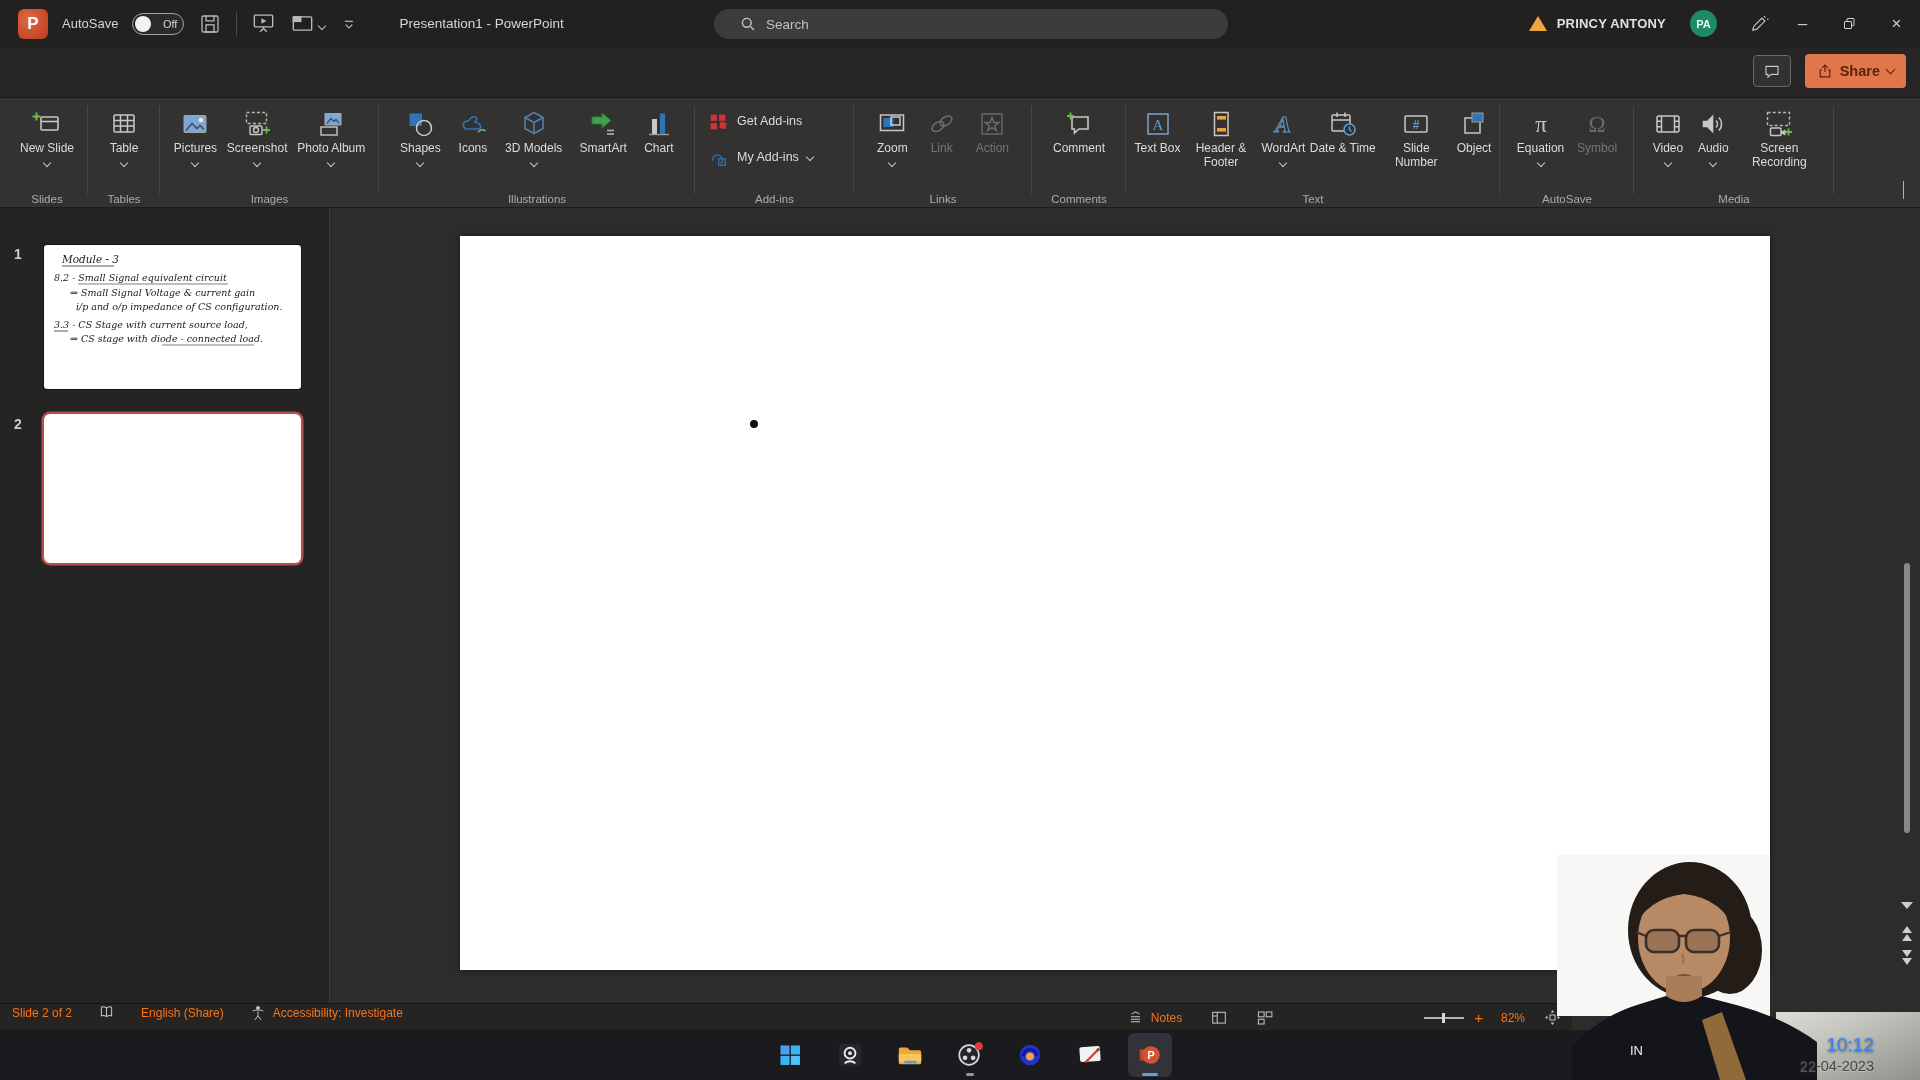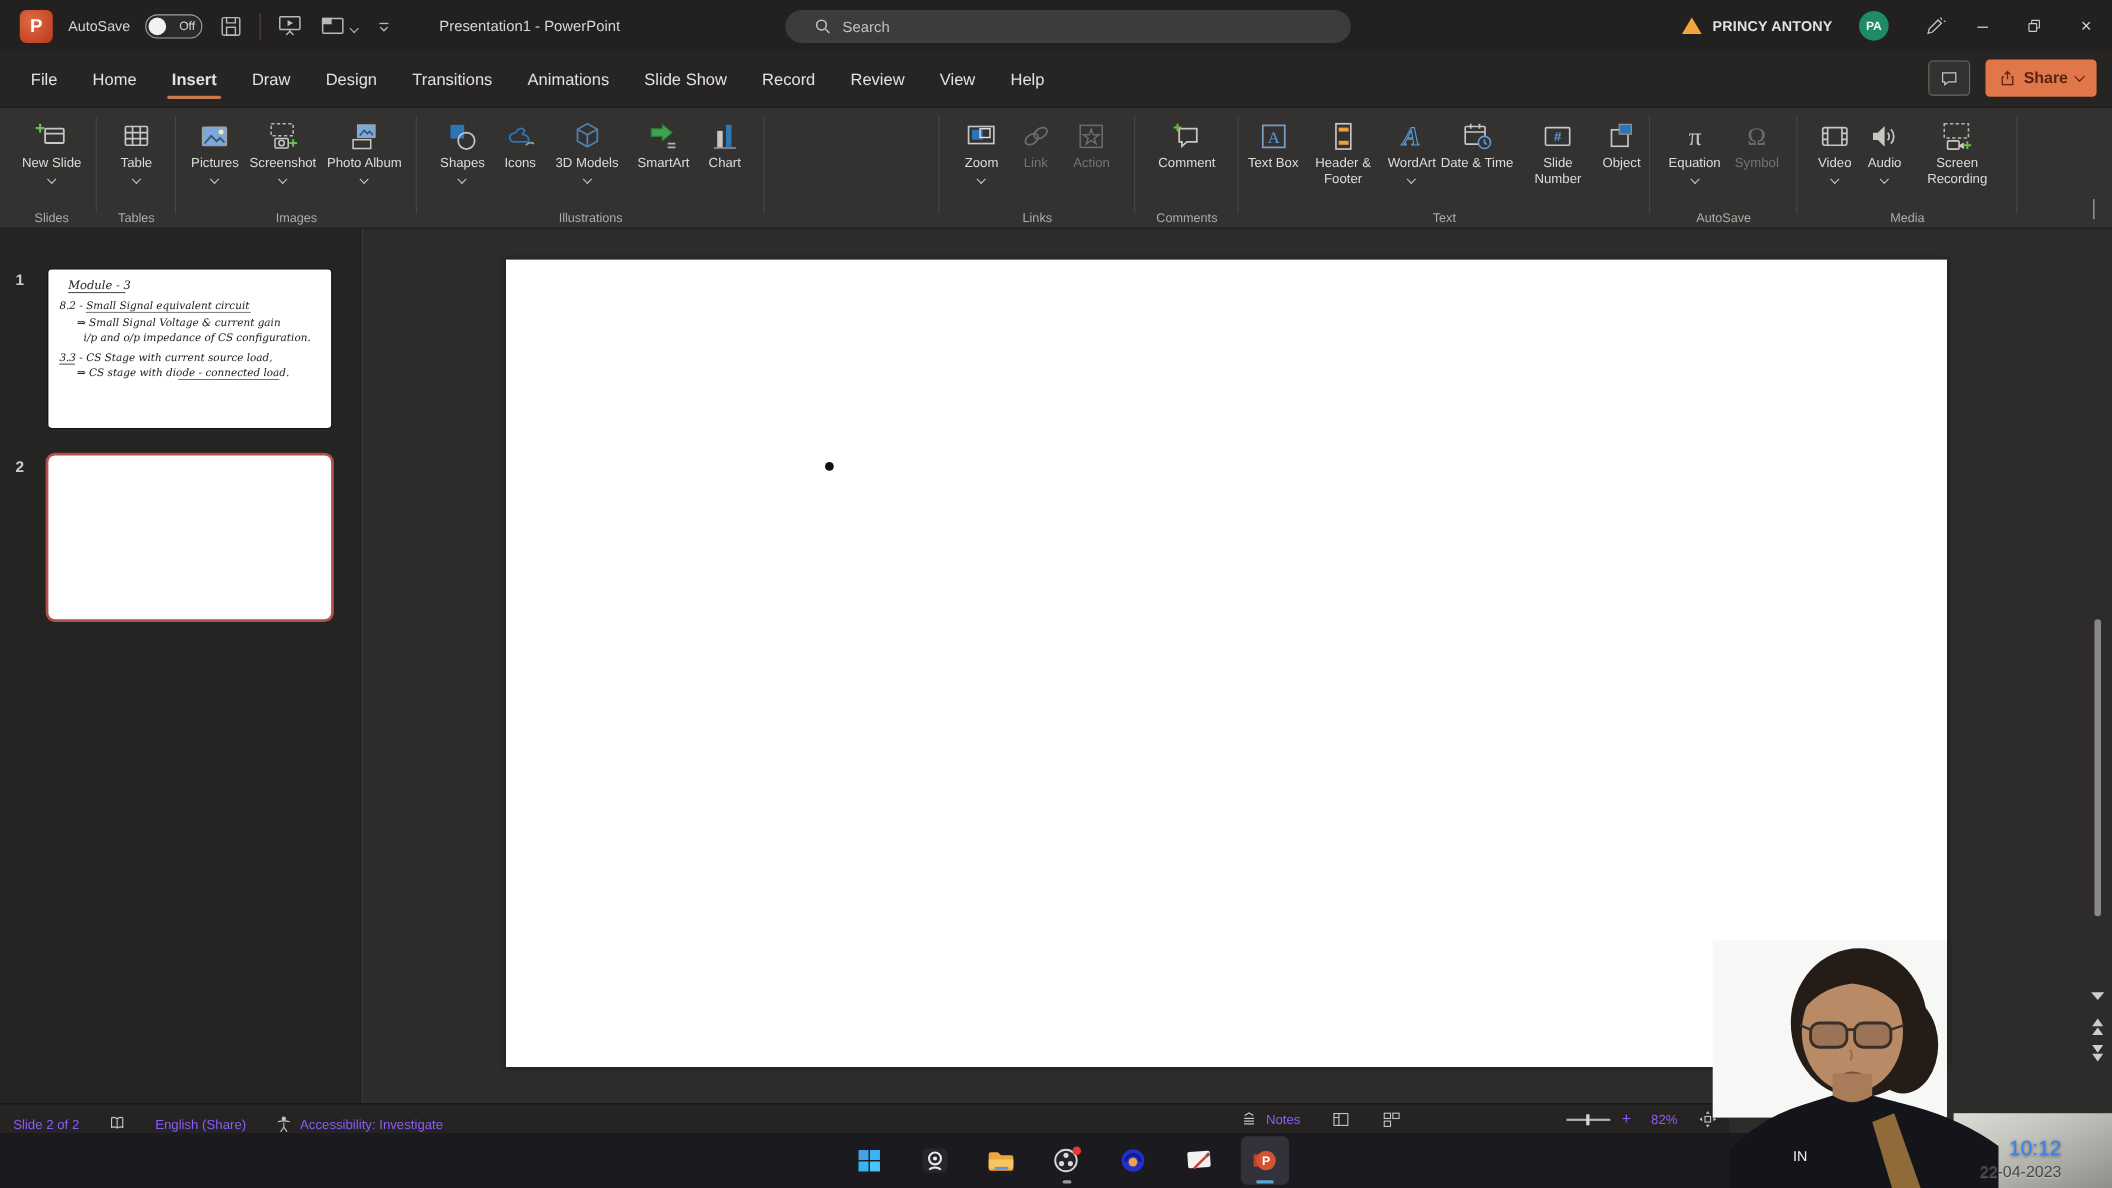--- a/index.html
+++ b/index.html
@@ -62,21 +62,21 @@
 #slide{position:absolute;left:130px;top:28px;width:1310px;height:734px;background:#ffffff;box-shadow:0 0 6px rgba(0,0,0,.45)}
 #inkdot{position:absolute;left:290px;top:184px;width:8px;height:8px;background:#111;border-radius:50%}
 
 #vscroll-thumb{position:absolute;left:1574px;top:355px;width:6px;height:270px;background:#8a8886;border-radius:3px}
 .scroll-glyph{position:absolute;left:1566px;width:22px;text-align:center;color:#cfcdcb;cursor:pointer}
 .tri{width:0;height:0;border-left:6px solid transparent;border-right:6px solid transparent;margin:2px auto}
 .tri.down{border-top:7px solid #cfcdcb}
 .tri.up{border-bottom:7px solid #cfcdcb}
 .tri.small{border-left-width:5px;border-right-width:5px}
 
-#statusbar{position:absolute;left:0;top:1003px;width:1572px;height:27px;background:#252423;border-top:1px solid #151414;display:flex;align-items:flex-end;color:#8b5cf6;font-size:12px}
+#statusbar{position:absolute;left:0;top:1003px;width:1572px;height:27px;background:#252423;border-top:1px solid #151414;display:flex;align-items:flex-start;color:#f97316;font-size:12px}
 .sb-item{display:flex;align-items:center;gap:7px;margin-right:26px;cursor:pointer;white-space:nowrap}
 #sb-left{display:flex;padding-left:12px;align-items:center}
 .zoom-track{width:40px;height:2px;background:#b5b3b1;position:relative}
 .zoom-handle{position:absolute;left:18px;top:-4px;width:3px;height:10px;background:#d8d6d4}
 
 #taskbar{position:absolute;left:0;top:1030px;width:1920px;height:50px;background:#1b1a1f}
 #task-icons{position:absolute;left:768px;top:3px;display:flex;gap:16px;align-items:center}
 .task-ic{width:44px;height:44px;display:flex;align-items:center;justify-content:center;border-radius:6px;cursor:pointer;position:relative}
 .task-ic.active{background:#33323a}
 .run-pill{position:absolute;bottom:1px;left:50%;transform:translateX(-50%);height:3px;border-radius:2px}
@@ -157,34 +157,20 @@
         <svg width="15" height="15" viewBox="0 0 30 30" fill="none" stroke="#d0cecc" stroke-width="2">
             <rect x="10" y="5" width="14" height="14" rx="1"></rect>
             <rect x="5" y="11" width="14" height="14" rx="1" fill="#222120"></rect>
           </svg>
       </span>
       <span class="winbtn">×</span>
     </div>
   </div>
 
   <div id="tabsrow">
-    <div id="tabs-left">
-      <span class="tab">File</span>
-      <span class="tab">Home</span>
-      <span class="tab active">Insert</span>
-      <span class="tab">Draw</span>
-      <span class="tab">Design</span>
-      <span class="tab">Transitions</span>
-      <span class="tab">Animations</span>
-      <span class="tab">Slide Show</span>
-      <span class="tab">Record</span>
-      <span class="tab">Review</span>
-      <span class="tab">View</span>
-      <span class="tab">Help</span>
-    </div>
     <div id="tabs-right">
       <span class="cmt-btn">
         <svg width="20" height="20" viewBox="0 0 30 30" fill="none" stroke="#c9c7c5" stroke-width="1.7">
             <path d="M6 8h18v12H14l-5 4v-4H6z"></path>
           </svg>
       </span>
       <span class="share-btn">
         <svg width="16" height="16" viewBox="0 0 30 30" fill="none" stroke="#5a2310" stroke-width="2.2">
             <path d="M15 4v13"></path>
             <path d="M10 9l5-5 5 5"></path>
@@ -322,20 +308,42 @@
                 <rect x="16" y="4.5" width="5" height="20.5" fill="#2e75b6"></rect>
               </svg>
           </span>
           <span class="rlab">Chart</span>
         </div>
       </div>
       <div class="rgname">Illustrations</div>
     </div>
     <div class="rsep" style="left:694px"></div>
 
+    <div class="rgroup" style="left:699px;width:151px">
+      <div style="position:absolute;top:6px;left:8px">
+        <div class="addin-row">
+          <svg width="22" height="22" viewBox="0 0 30 30">
+              <rect x="5" y="5" width="8.5" height="8.5" fill="#d13438"></rect>
+              <rect x="16.5" y="5" width="8.5" height="8.5" fill="#d13438"></rect>
+              <rect x="5" y="16.5" width="8.5" height="8.5" fill="#d13438"></rect>
+              <rect x="17.5" y="15.5" width="8.5" height="8.5" fill="#d13438" transform="rotate(12 21.7 19.7)"></rect>
+            </svg>
+          <span class="rlab">Get Add-ins</span>
+        </div>
+        <div class="addin-row">
+          <svg width="22" height="22" viewBox="0 0 30 30" fill="none" stroke="#2e75b6" stroke-width="1.7">
+              <path d="M8 19a6.5 6.5 0 1 1 10 4"></path>
+              <rect x="16" y="16" width="9" height="9"></rect>
+            </svg>
+          <span class="rlab">My Add-ins</span>
+          <span class="chev" style="margin-top:-2px"></span>
+        </div>
+      </div>
+      <div class="rgname">Add-ins</div>
+    </div>
     <div class="rsep" style="left:853px"></div>
 
     <div class="rgroup" style="left:858px;width:170px">
       <div class="rrow">
         <div class="rbtn">
           <span class="ric">
             <svg width="30" height="30" viewBox="0 0 30 30" fill="none">
                 <rect x="3.5" y="6" width="23" height="15.5" stroke="#c9c7c5" stroke-width="1.5"></rect>
                 <rect x="6.5" y="9" width="10" height="9" fill="#2e75b6"></rect>
                 <rect x="14" y="8" width="9" height="8" stroke="#e0dedc" stroke-width="1.3"></rect>

